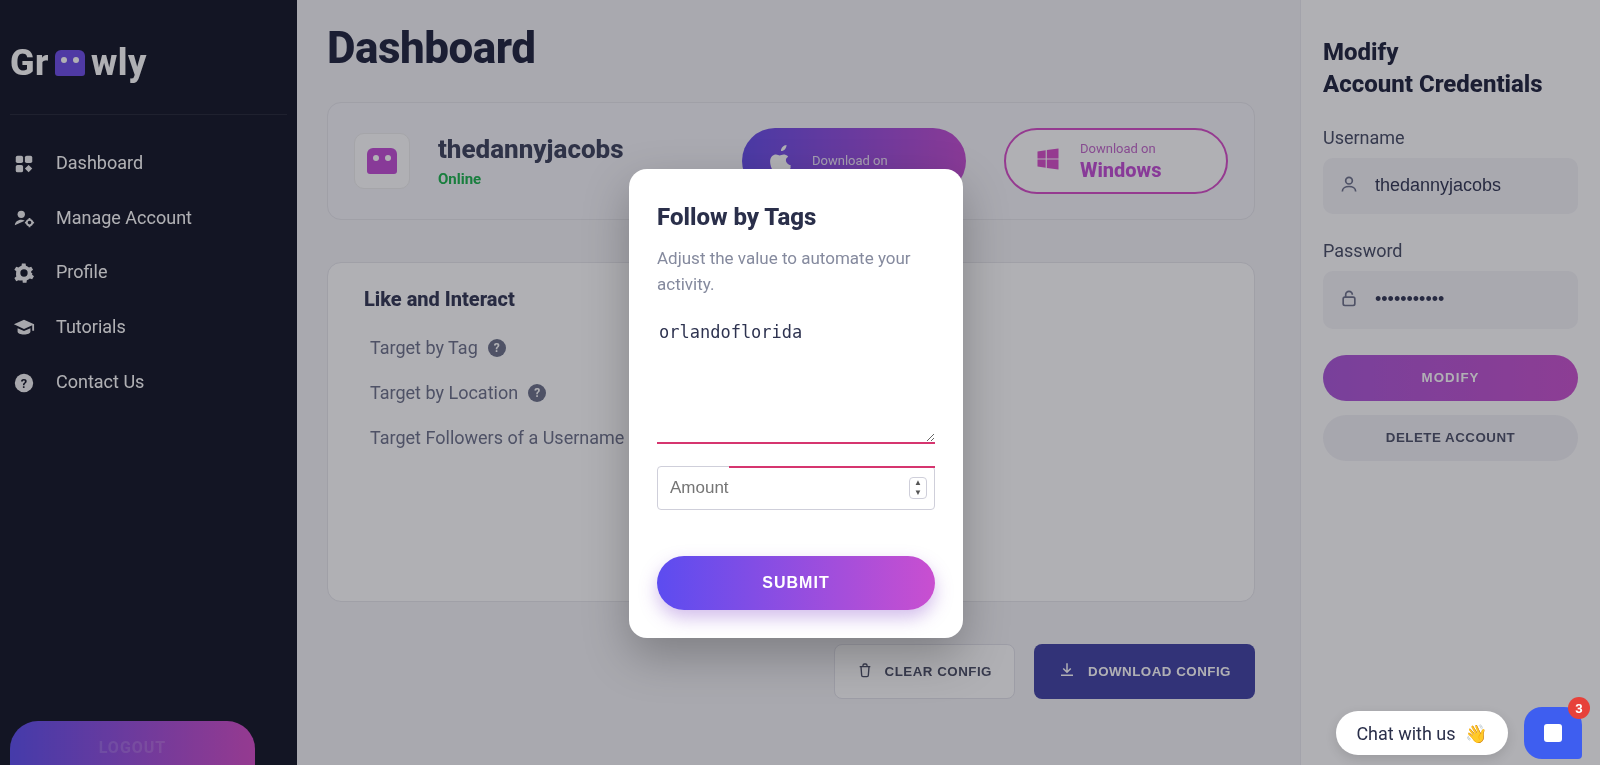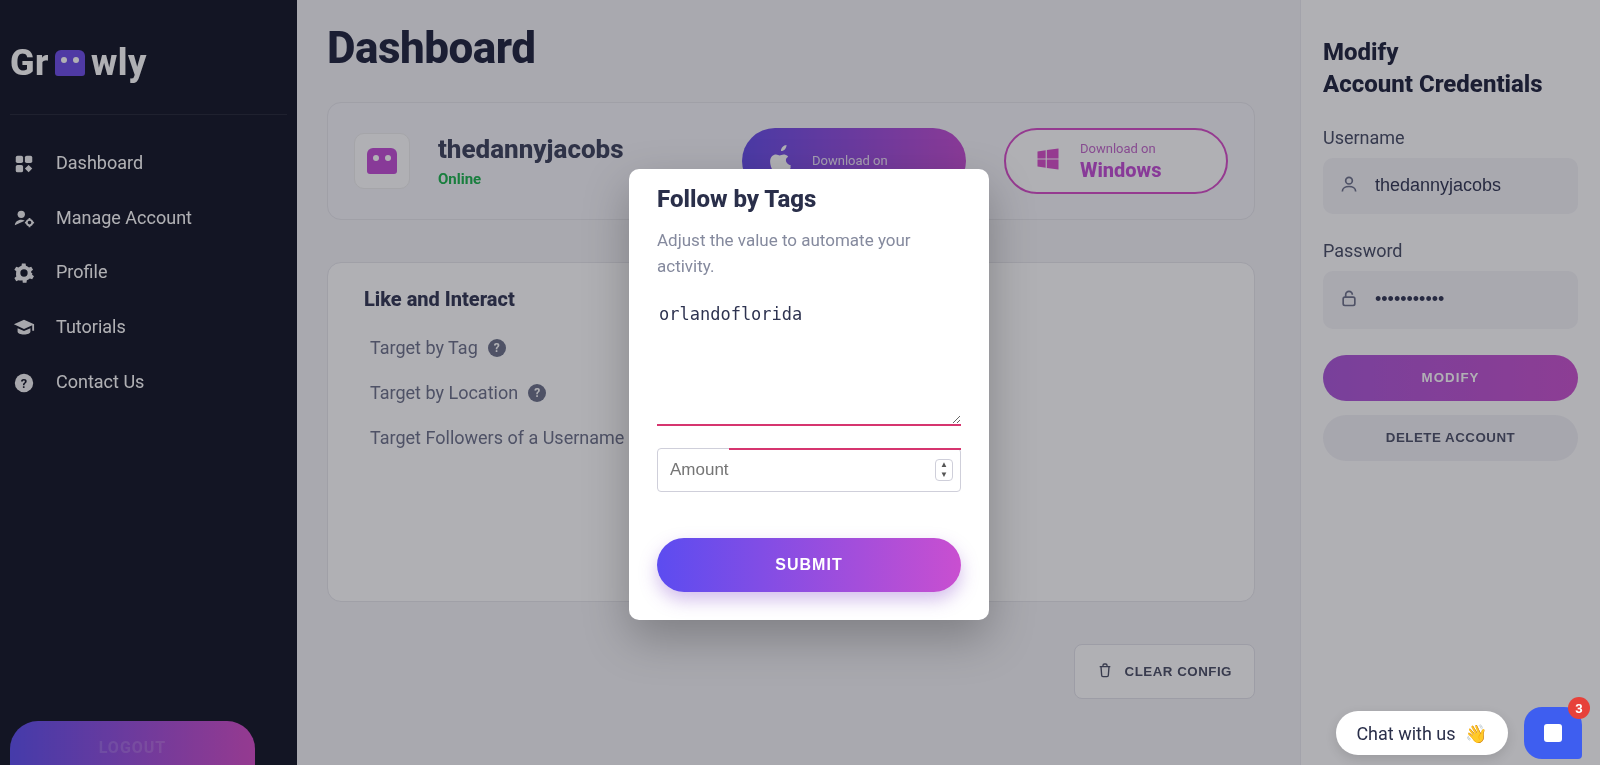--- a/index.html
+++ b/index.html
@@ -132,23 +132,23 @@
   .btn-delete {
     margin-top:14px; width:100%; height:46px; border:none; border-radius:23px;
     background:#f2f2f6; color:#4b4f67; font-weight:700; letter-spacing:.5px; cursor:pointer;
   }
 
   
   .overlay {
     position:absolute; inset:0; background:rgba(30,30,40,.35);
   }
   .modal {
-    position:absolute; left:629px; top:169px; width:360px; background:#fff;
-    border-radius:10px; box-shadow:0 18px 46px rgba(0,0,0,.25);
-    padding: 16px 28px 28px 28px;
+    position:absolute; left:629px; top:169px; width:334px; background:#fff;
+    border-radius:18px; box-shadow:0 18px 46px rgba(0,0,0,.25);
+    padding: 34px 28px 28px 28px;
   }
   .modal h2 { font-size:24px; font-weight:800; color:#2a2f4a; }
   .modal p { color:#858a9e; font-size:17px; line-height:1.55; margin-top:14px; }
   .tagbox {
     margin-top:20px; width:100%; height:126px; border:none; border-bottom:2px solid #d6356f;
     resize:both; font-size:17px; color:#2e3350; padding:4px 2px; outline:none;
     background: #fff;
   }
   .amount-wrap {
     margin-top:18px; position:relative;
@@ -308,20 +308,28 @@
   </div>
 
   <div class="config-actions">
     <button class="btn-clear">
       <span>
         <svg width="16" height="18" viewBox="0 0 24 24" fill="none" stroke="#484c63" stroke-width="2">
             <path d="M4 7h16M9 7V5a2 2 0 012-2h2a2 2 0 012 2v2M6 7l1 13a2 2 0 002 2h6a2 2 0 002-2l1-13"></path>
           </svg>
       </span>
       <span>CLEAR CONFIG</span>
+    </button>
+    <button class="btn-download">
+      <span>
+        <svg width="18" height="18" viewBox="0 0 24 24" fill="none" stroke="#fff" stroke-width="2">
+            <path d="M12 3v12M7 10l5 5 5-5M4 19h16"></path>
+          </svg>
+      </span>
+      <span>DOWNLOAD CONFIG</span>
     </button>
   </div>
 </main>
 
 <aside class="right-panel">
   <div class="rp-h1">
     <span>Modify</span><br>
     <span>Account Credentials</span>
   </div>
 

